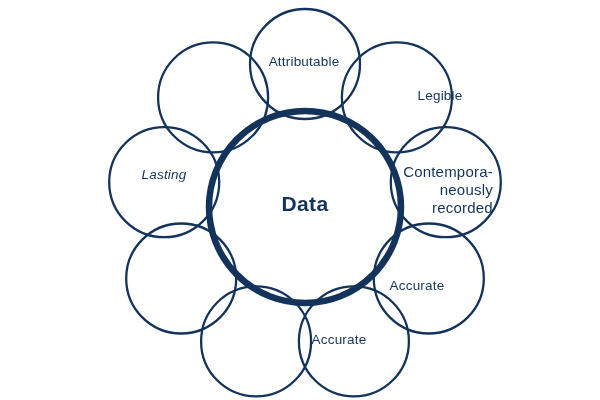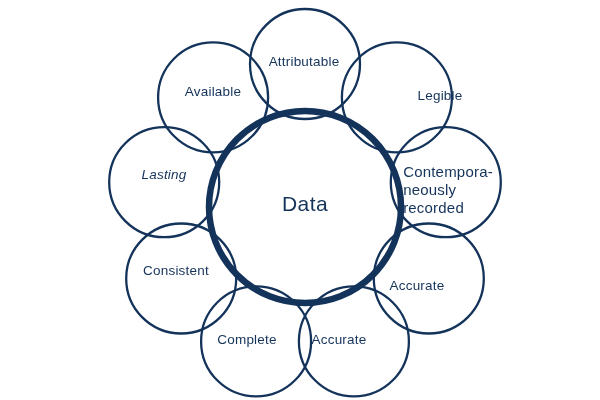--- a/index.html
+++ b/index.html
@@ -29,37 +29,37 @@
   }
   .core-ring {
     stroke-width: 6.5;
   }
   .node-label {
     position: absolute;
     transform: translate(-50%, -50%);
     color: var(--ink, #14335B);
     font-size: 13.5px;
     letter-spacing: 0.2px;
-    text-align: left;
+    text-align: right;
     white-space: pre-line;
     line-height: 18px;
     user-select: none;
   }
   .node-label.small {
     font-size: 15px;
     line-height: 18px;
   }
   .center-title {
     position: absolute;
     left: 305px;
     top: 203px;
     transform: translate(-50%, -50%);
     color: var(--ink, #14335B);
     font-size: 21px;
-    font-weight: normal;
+    font-weight: bold;
     letter-spacing: 0.4px;
     text-align: center;
     line-height: 27px;
     user-select: none;
   }
 </style>
 </head>
 <body>
 
 <div class="stage">
@@ -79,22 +79,19 @@
     <circle class="core-ring" cx="305" cy="207" r="96"></circle>
   </svg>
 
   <div class="node-label" style="left:304px; top:62px;">Attributable</div>
   <div class="node-label" style="left:396px; top:96px;margin-left:44px;">Legible</div>
   <div class="node-label small" style="left:448px; top:190px;">Contempora-
 neously
 recorded</div>
   <div class="node-label" style="left:417px; top:286px;">Accurate</div>
   <div class="node-label" style="left:339px; top:340px;">Accurate</div>
-  <div class="node-label" style="left:247px; top:340px;">Complete</div>
-  <div class="node-label" style="left:176px; top:271px;">Consistent</div>
   <div class="node-label" style="left:164px; top:175px;font-style:italic;">Lasting</div>
-  <div class="node-label" style="left:213px; top:92px;">Available</div>
 
   <div class="center-title">
     <div>Data</div>
   </div>
 
 </div>
 
 </body></html>

